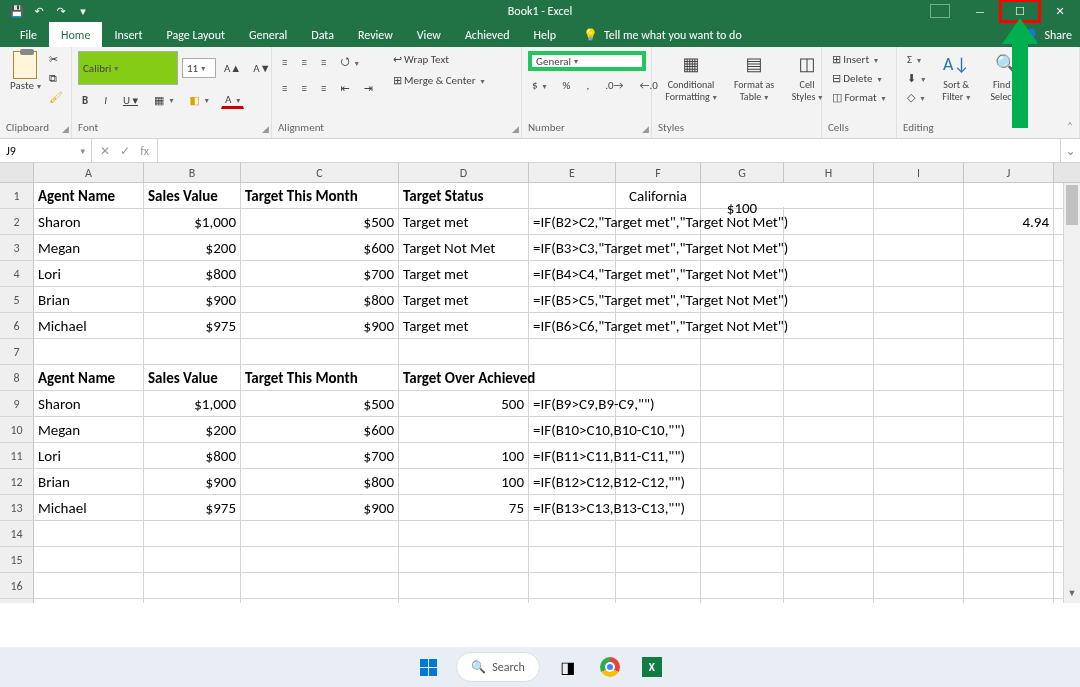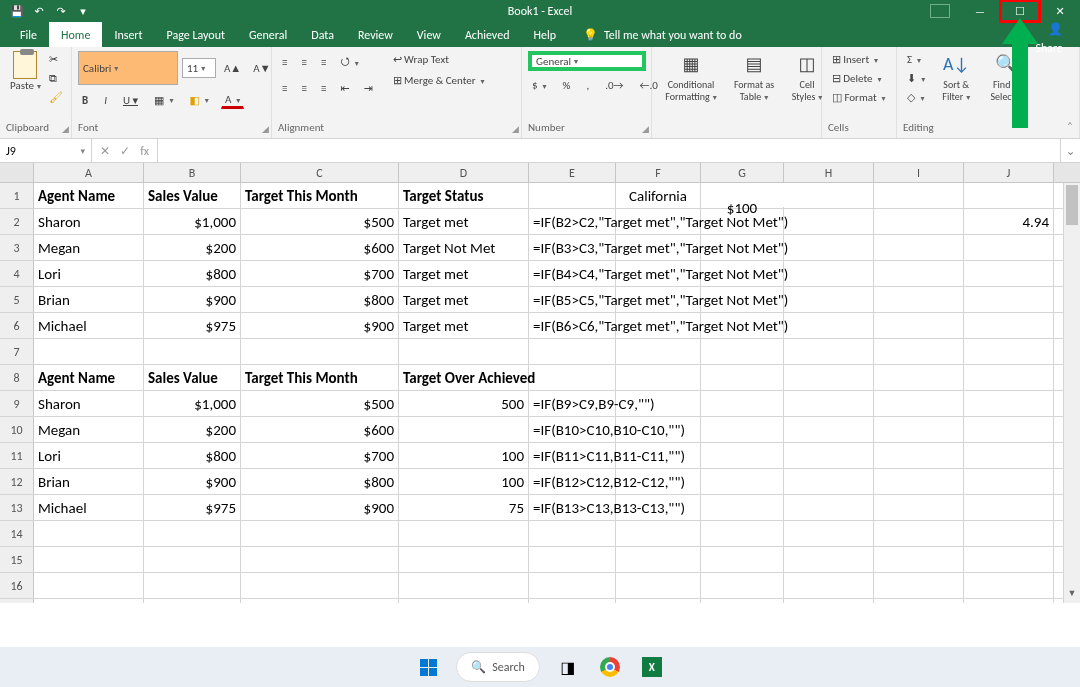--- a/index.html
+++ b/index.html
@@ -14,34 +14,34 @@
   .win-btn { width: 40px; height: 22px; display:flex; align-items:center; justify-content:center; font-size:11px; color:#fff;}
   .win-btn.max { outline: 3px solid #ff0000; outline-offset: -2px; }
   .ribbon-display { width:20px; height:14px; border:1px solid #6fb08a; margin-right:10px;}
 
   
   .tabs { background: #217346; height: 25px; display: flex; align-items: stretch; padding-left: 8px; }
   .tab { color: #fff; padding: 0 12px; display: flex; align-items: center; font-size: 12px; cursor: pointer; }
   .tab.active { background: #fff; color: #217346; }
   .tab.file { color: #fff; }
   .tell-me { display: flex; align-items: center; color: #fff; margin-left: 15px; gap:6px;}
-  .share { margin-left: auto; color: #fff; display: flex; align-items: flex-end; padding-right: 17px; gap:5px;flex-direction:column;}
+  .share { margin-left: auto; color: #fff; display: flex; align-items: center; padding-right: 8px; gap:5px;}
 
   
   .ribbon { background: #f3f3f3; border-bottom: 1px solid #d4d4d4; height: 92px; display: flex; font-size: 11px; color:#444;}
   .group { border-right: 1px solid #e0e0e0; display: flex; flex-direction: column; padding: 4px 6px 0; position:relative;}
   .group-body { flex:1; display:flex; align-items:flex-start; gap:4px;}
   .group-label { text-align: left; font-size: 11px; color: #666; padding: 3px 0 4px; position:relative;}
   .dlaunch { position:absolute; right:2px; bottom:4px; font-size:9px; color:#999;}
   .bigbtn { display:flex; flex-direction:column; align-items:center; justify-content:center; gap:2px; padding:2px 4px; cursor:pointer; text-align:center; line-height:1.2;}
   .bigbtn .ic { width:24px; height:24px; display:flex; align-items:center; justify-content:center; font-size:18px;}
   .smallrow { display:flex; gap:4px; align-items:center;}
   .col { display:flex; flex-direction:column; gap:2px;}
   .btn-s { padding:1px 3px; cursor:pointer; border:1px solid transparent; display:inline-flex; align-items:center; gap:2px;}
-  .font-name { width:100px; height:20px; border:1px solid #ababab; background:#fdba74; padding:16px 4px; display:flex; align-items:center; font-size:11px;}
+  .font-name { width:100px; height:20px; border:1px solid #ababab; background:#84cc16; padding:16px 4px; display:flex; align-items:center; font-size:11px;}
   .font-size { width:34px; height:20px; border:1px solid #ababab; background:#fff; padding:0 4px; display:flex; align-items:center; font-size:11px;}
   .numfmt { width:118px; height:20px; border:4px solid #22c55e; background:#fff; padding:0 4px; display:flex; align-items:center; font-size:11px;}
   .drop::after { content:"▾"; font-size:8px; color:#666; margin-left:3px;}
 
   
   .fbar { height: 24px; border-bottom: 1px solid #d4d4d4; display: flex; align-items: stretch; background:#fff;}
   .namebox { width: 92px; border-right: 1px solid #d4d4d4; display:flex; align-items:center; padding:0 6px; font-size:12px; position:relative;}
   .namebox::after { content:"▾"; position:absolute; right:6px; font-size:9px; color:#888;}
   .fxarea { display:flex; align-items:center; gap:10px; padding:0 8px; color:#999; border-right:1px solid #d4d4d4;}
   .formula-input { flex:1; padding:0 6px; display:flex; align-items:center; font-size:12px;}
@@ -224,20 +224,21 @@
         </div>
       <div class="bigbtn">
           <div class="ic">▤</div>
           <span class="drop" style="font-size:10px;width:48px">Format as Table</span>
         </div>
       <div class="bigbtn">
           <div class="ic">◫</div>
           <span class="drop" style="font-size:10px;width:38px">Cell Styles</span>
         </div>
     </div>
+    <div class="group-label">Styles</div>
   </div>
 
   <div class="group" style="width:75px">
     <div class="group-body col" style="gap:2px">
       <div class="btn-s drop">⊞ <span>Insert</span></div>
       <div class="btn-s drop">⊟ <span>Delete</span></div>
       <div class="btn-s drop">◫ <span>Format</span></div>
     </div>
     <div class="group-label">Cells</div>
   </div>

